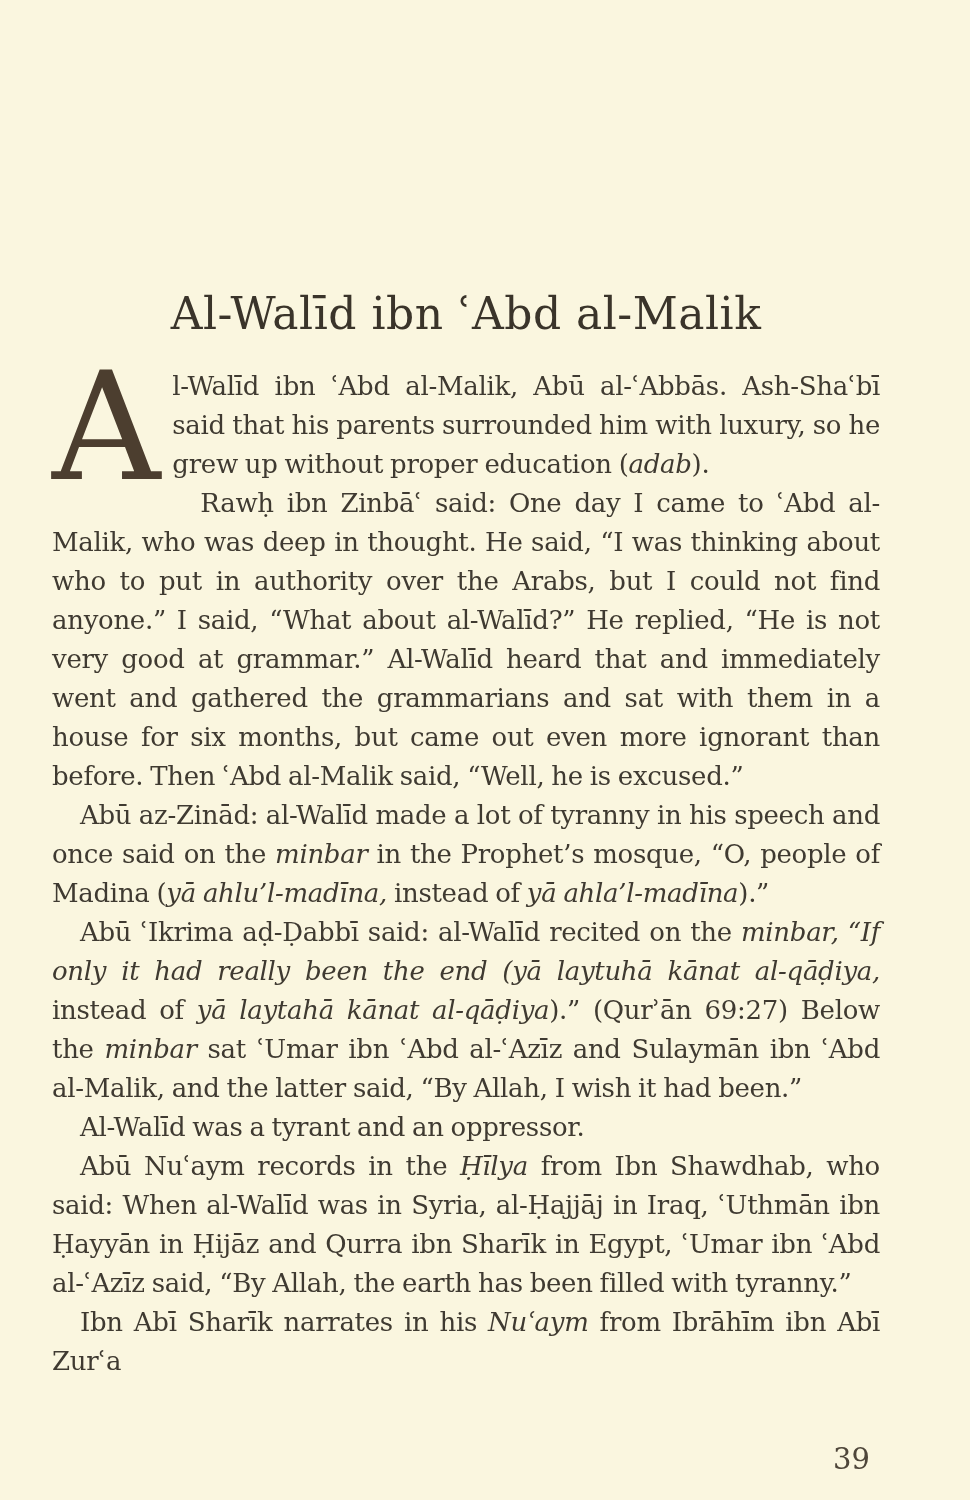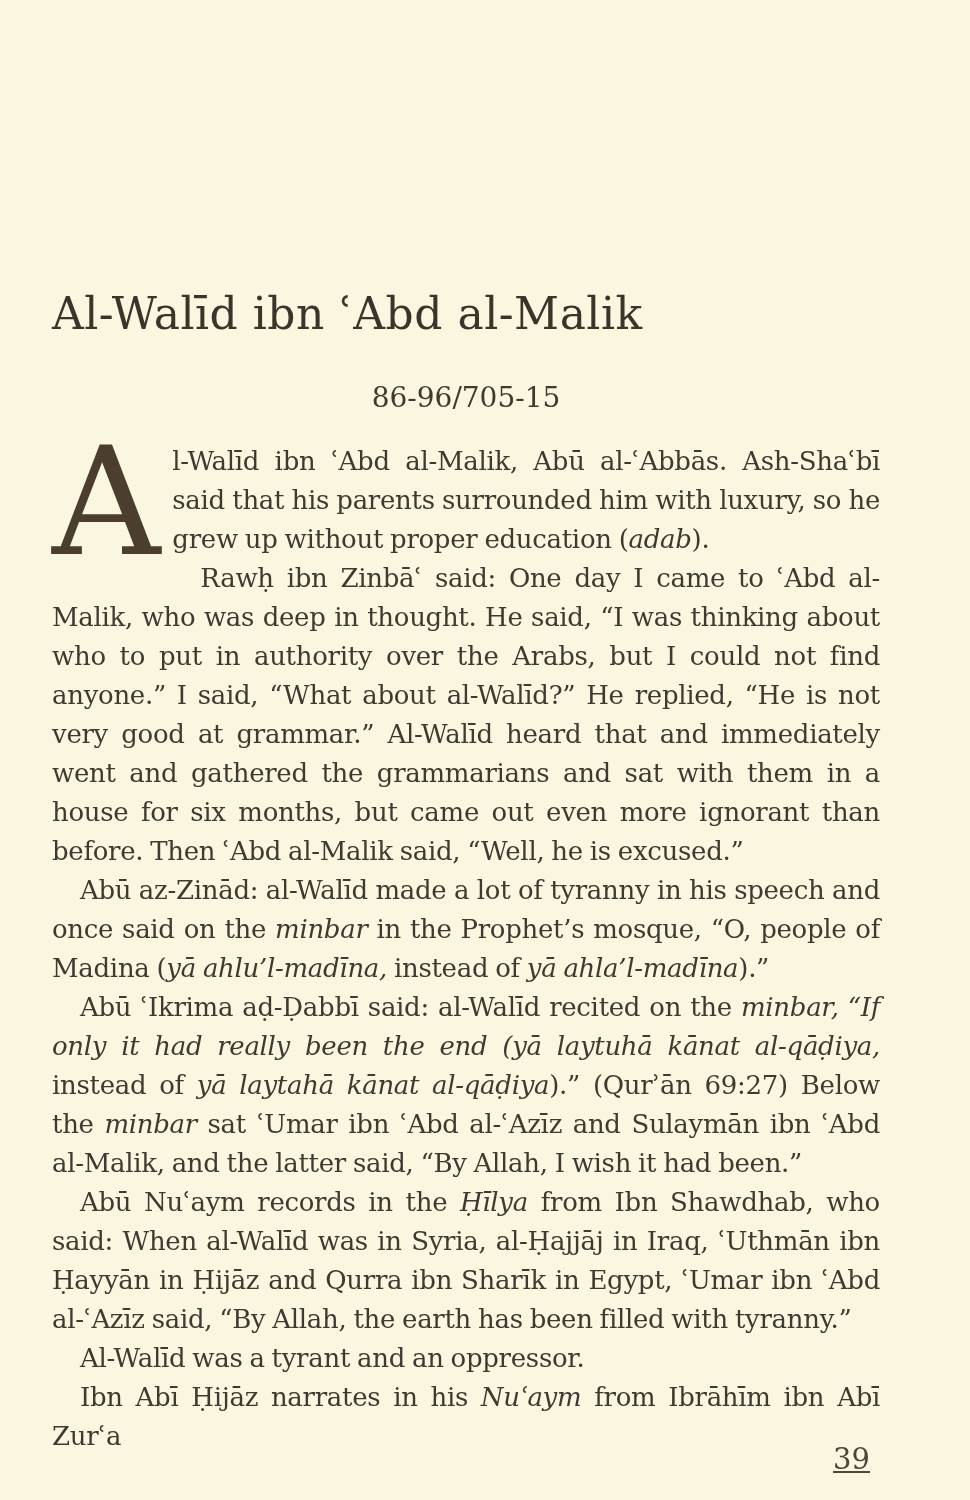--- a/index.html
+++ b/index.html
@@ -16,21 +16,21 @@
     overflow: hidden;
     box-sizing: border-box;
   }
   .content {
     box-sizing: border-box;
     padding: 0 90px 0 52px; 
   }
   .chapter-title {
     margin: 0;
     padding-top: 288px;
-    text-align: left;
+    text-align: center;
     font-size: 44px;
     font-weight: 400;
     letter-spacing: 0.5px;
     color: var(--title, #3a342a);
   }
   .chapter-dates {
     margin-top: 42px;
     text-align: center;
     font-size: 28px;
     color: var(--fg, #3f3a31);
@@ -60,34 +60,32 @@
     letter-spacing: 0;
     color: var(--dropcap, #4c3e2f);
   }
   .body-text em { }
   .page-number {
     position: absolute;
     top: 1442px;
     right: 100px;
     font-size: 29px;
     color: var(--pagenum, #4e463a);
-    text-decoration: underline;
   }
 </style>
 </head>
 <body>
 
 <div class="page">
   <div class="content">
     <h1 class="chapter-title">Al-Walīd ibn ʿAbd al-Malik</h1>
-    <div class="chapter-dates">86-96/705-15</div>
     <div class="body-text">
         <p class="first"><span class="dropcap">A</span><span>l-Walīd ibn ʿAbd al-Malik, Abū al-ʿAbbās. Ash-Shaʿbī said that his parents surrounded him with luxury, so he grew up without proper education (</span><em>adab</em><span>).</span></p>
         <p><span>Rawḥ ibn Zinbāʿ said: One day I came to ʿAbd al-Malik, who was deep in thought. He said, “I was thinking about who to put in authority over the Arabs, but I could not find anyone.” I said, “What about al-Walīd?” He replied, “He is not very good at grammar.” Al-Walīd heard that and immediately went and gathered the grammarians and sat with them in a house for six months, but came out even more ignorant than before. Then ʿAbd al-Malik said, “Well, he is excused.”</span></p>
         <p><span>Abū az-Zinād: al-Walīd made a lot of tyranny in his speech and once said on the </span><em>minbar</em><span> in the Prophet’s mosque, “O, people of Madina (</span><em>yā ahlu’l-madīna,</em><span> instead of </span><em>yā ahla’l-madīna</em><span>).”</span></p>
         <p><span>Abū ʿIkrima aḍ-Ḍabbī said: al-Walīd recited on the </span><em>minbar, “If only it had really been the end (yā laytuhā kānat al-qāḍiya,</em><span> instead of </span><em>yā laytahā kānat al-qāḍiya</em><span>).” (Qurʾān 69:27) Below the </span><em>minbar</em><span> sat ʿUmar ibn ʿAbd al-ʿAzīz and Sulaymān ibn ʿAbd al-Malik, and the latter said, “By Allah, I wish it had been.”</span></p>
+        <p><span>Al-Walīd was a tyrant and an oppressor.</span></p>
         <p><span>Abū Nuʿaym records in the </span><em>Ḥīlya</em><span> from Ibn Shawdhab, who said: When al-Walīd was in Syria, al-Ḥajjāj in Iraq, ʿUthmān ibn Ḥayyān in Ḥijāz and Qurra ibn Sharīk in Egypt, ʿUmar ibn ʿAbd al-ʿAzīz said, “By Allah, the earth has been filled with tyranny.”</span></p>
-        <p><span>Al-Walīd was a tyrant and an oppressor.</span></p>
-        <p><span>Ibn Abī Ḥijāz narrates in his </span><em>Nuʿaym</em><span> from Ibrāhīm ibn Abī Zurʿa</span></p>
+        <p><span>Ibn Abī Sharīk narrates in his </span><em>Nuʿaym</em><span> from Ibrāhīm ibn Abī Zurʿa</span></p>
       </div>
   </div>
   <div class="page-number">39</div>
 </div>
 
 </body></html>

